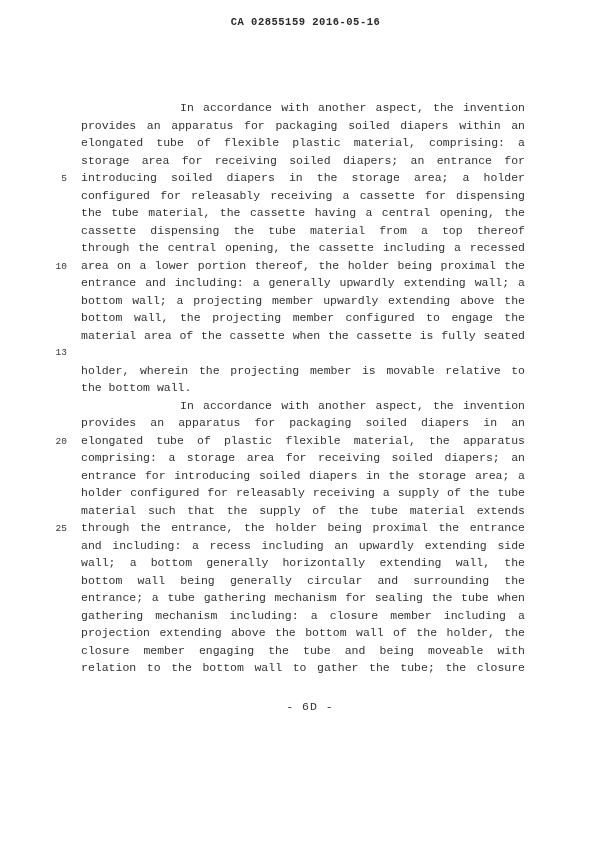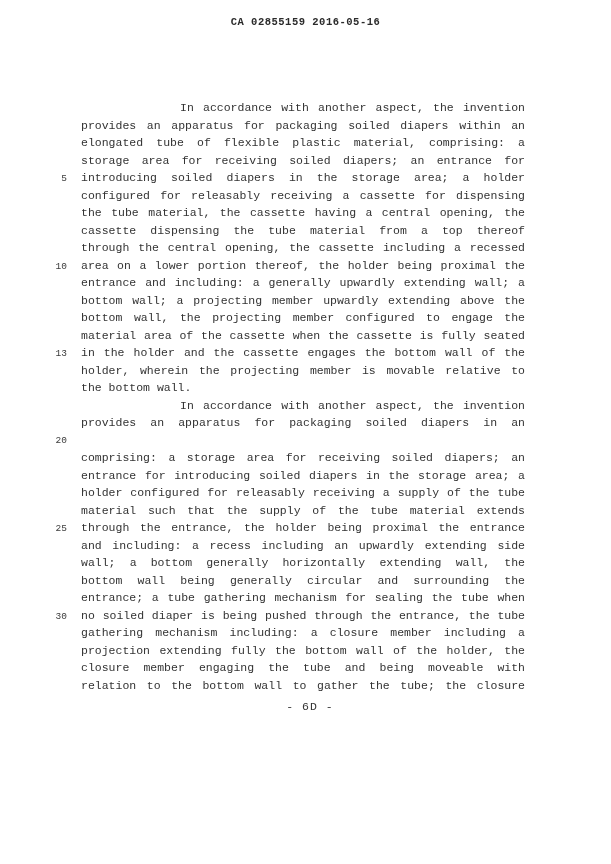--- a/index.html
+++ b/index.html
@@ -131,40 +131,40 @@
       <div class="line-row">
         <span class="line-num"></span>
         <span class="line-text just">bottom wall, the projecting member configured to engage the</span>
       </div>
       <div class="line-row">
         <span class="line-num"></span>
         <span class="line-text just">material area of the cassette when the cassette is fully seated</span>
       </div>
       <div class="line-row">
         <span class="line-num">13</span>
-        <span class="line-text just">in the holder and the cassette engages the bottom wall of the</span>
       </div>
       <div class="line-row">
         <span class="line-num"></span>
         <span class="line-text just">holder, wherein the projecting member is movable relative to</span>
       </div>
       <div class="line-row">
         <span class="line-num"></span>
         <span class="line-text">the bottom wall.</span>
       </div>
       <div class="line-row">
         <span class="line-num"></span>
         <span class="line-text just indent">In accordance with another aspect, the invention</span>
       </div>
       <div class="line-row">
         <span class="line-num"></span>
         <span class="line-text just">provides an apparatus for packaging soiled diapers in an</span>
       </div>
       <div class="line-row">
         <span class="line-num">20</span>
+        <span class="line-text just">elongated tube of plastic flexible material, the apparatus</span>
       </div>
       <div class="line-row">
         <span class="line-num"></span>
         <span class="line-text just">comprising: a storage area for receiving soiled diapers; an</span>
       </div>
       <div class="line-row">
         <span class="line-num"></span>
         <span class="line-text just">entrance for introducing soiled diapers in the storage area; a</span>
       </div>
       <div class="line-row">
@@ -189,30 +189,26 @@
       </div>
       <div class="line-row">
         <span class="line-num"></span>
         <span class="line-text just">bottom wall being generally circular and surrounding the</span>
       </div>
       <div class="line-row">
         <span class="line-num"></span>
         <span class="line-text just">entrance; a tube gathering mechanism for sealing the tube when</span>
       </div>
       <div class="line-row">
-        <span class="line-num">30</span>
-        <span class="line-text just">no soiled diaper is being pushed through the entrance, the tube</span>
-      </div>
-      <div class="line-row">
         <span class="line-num"></span>
         <span class="line-text just">gathering mechanism including: a closure member including a</span>
       </div>
       <div class="line-row">
         <span class="line-num"></span>
-        <span class="line-text just">projection extending fully the bottom wall of the holder, the</span>
+        <span class="line-text just">projection extending above the bottom wall of the holder, the</span>
       </div>
       <div class="line-row">
         <span class="line-num"></span>
         <span class="line-text just">closure member engaging the tube and being moveable with</span>
       </div>
       <div class="line-row">
         <span class="line-num"></span>
         <span class="line-text just">relation to the bottom wall to gather the tube; the closure</span>
       </div>
     </div>

